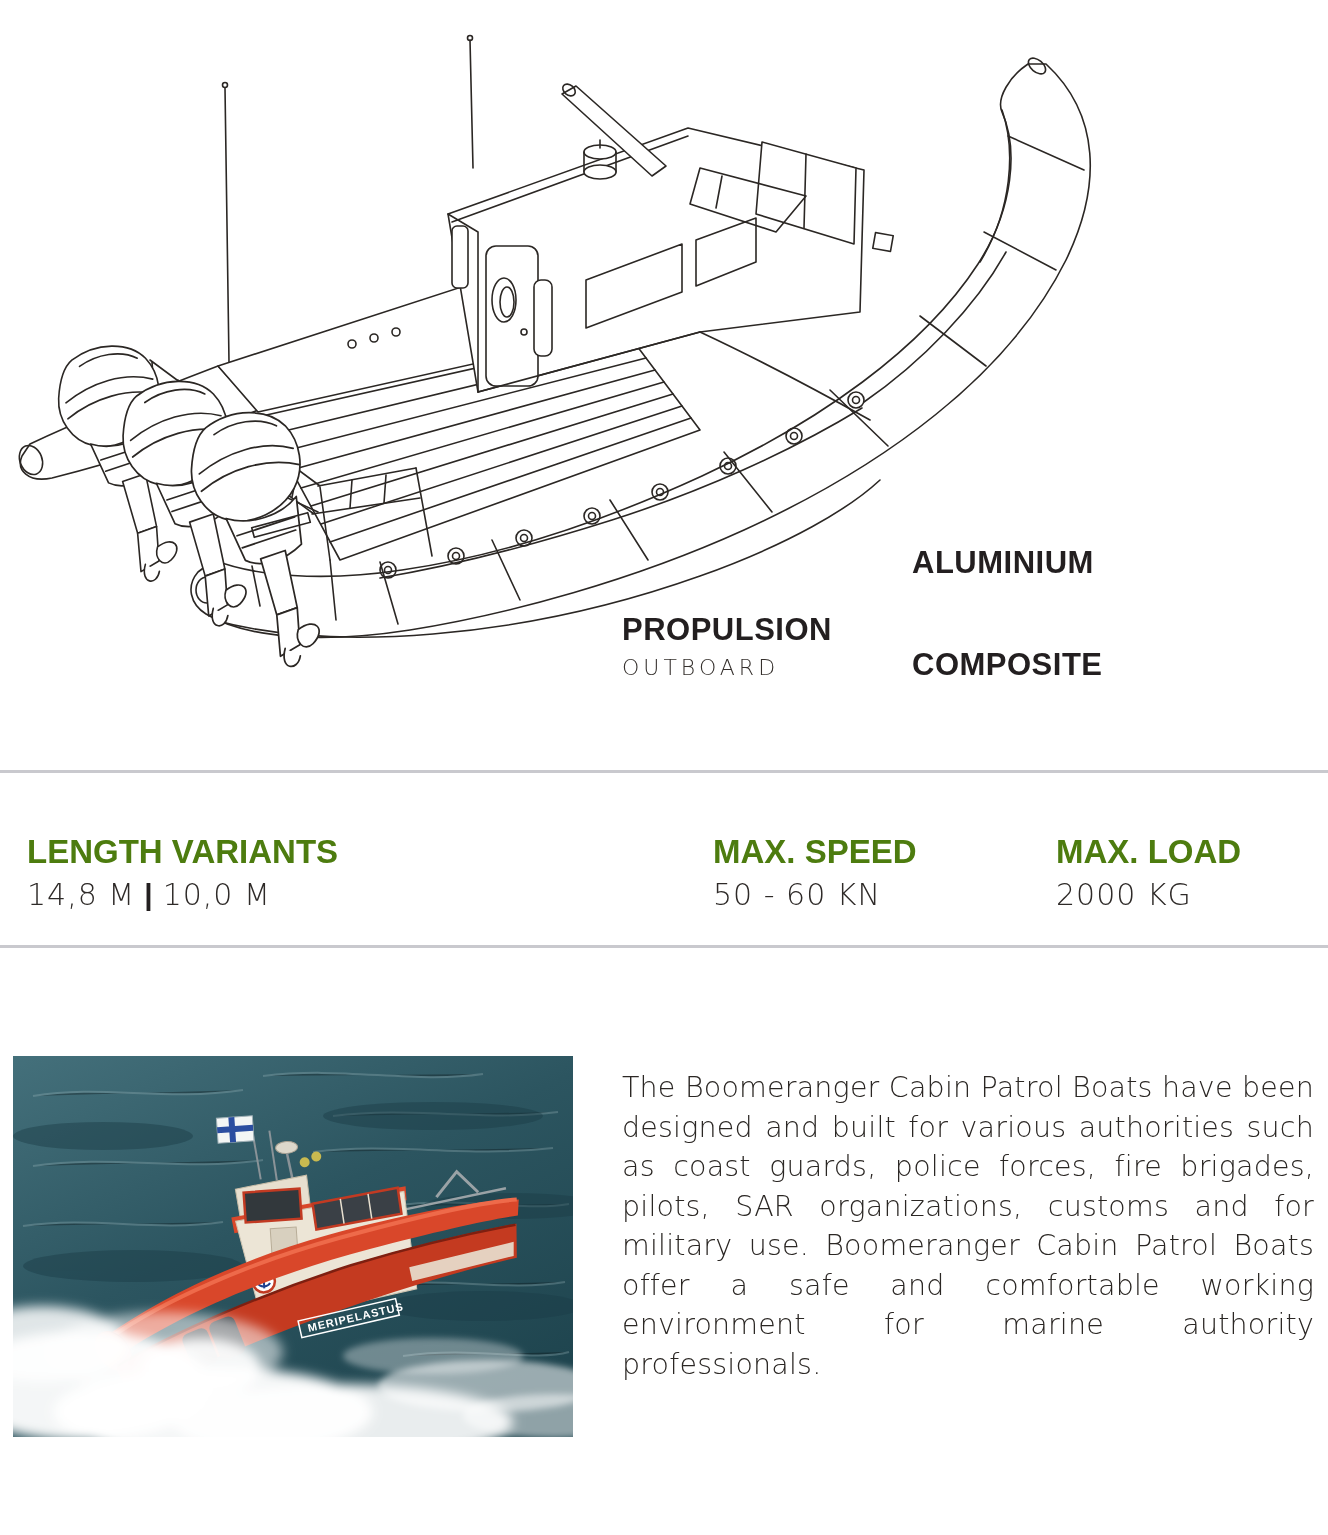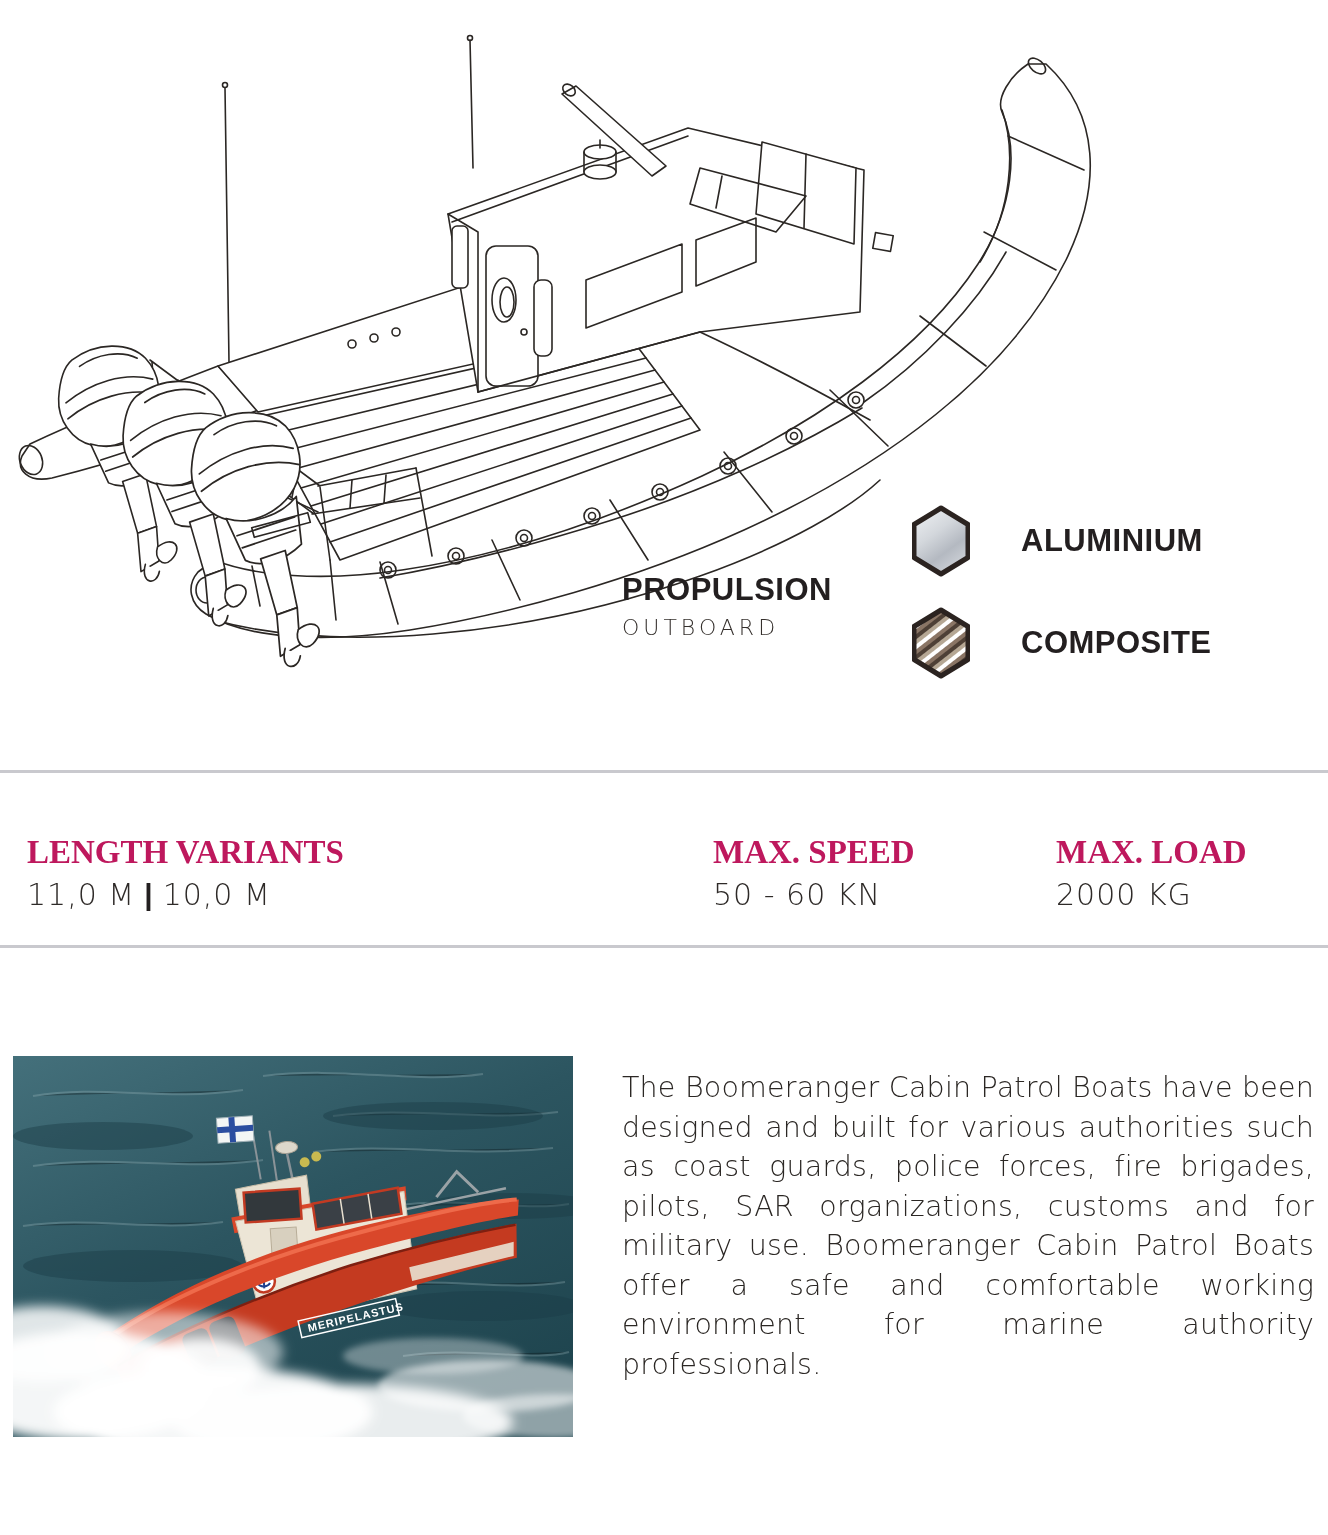--- a/index.html
+++ b/index.html
@@ -6,39 +6,39 @@
   html,body { background:#ffffff; }
   body {
     width:1328px; height:1535px; position:relative; overflow:hidden;
     font-family:"Liberation Sans", sans-serif; color:#231f20;
   }
   .abs { position:absolute; }
 
   
   #boat-drawing { left:0; top:0; width:1110px; height:700px; }
 
-  .prop-block { left:622px; top:572px; }
+  .prop-block { left:622px; top:612px; }
   .prop-label { font-size:31px; font-weight:700; letter-spacing:.5px; color:#231f20; }
   .prop-value {
     margin-top:7px; font-size:22px; font-weight:200; letter-spacing:4px;
     color:#35302d; font-family:"DejaVu Sans","Liberation Sans",sans-serif;
   }
 
-  .material-row { display:flex; align-items:center; gap:51px; height:72px; }
+  .material-row { display:flex; align-items:center; gap:40px; height:72px;flex-direction:column; }
   #mat-row-1 { left:912px; top:505px; }
   #mat-row-2 { left:912px; top:607px; }
   .material-label { font-size:31px; font-weight:700; letter-spacing:.5px; color:#231f20; }
 
   
   .spec-band {
     left:0; top:770px; width:1328px; height:178px;
     border-top:3px solid #c9c9ce; border-bottom:3px solid #c9c9ce;
   }
   .spec-item { position:absolute; top:62px; }
-  .spec-label { font-size:33px; font-weight:700; letter-spacing:0; line-height:34px; color:#be185d;font-family:Liberation Serif, serif; }
+  .spec-label { font-size:33px; font-weight:700; letter-spacing:0; line-height:34px; color:#4d7c0f; }
   .spec-value {
     margin-top:9px; font-size:30px; font-weight:200; letter-spacing:1px; line-height:34px;
     color:#2e2a28; font-family:"DejaVu Sans","Liberation Sans",sans-serif;
   }
   .spec-sep { font-weight:700; font-family:"Liberation Sans",sans-serif; padding:0 9px; color:#231f20; }
   #spec-length { left:27px; } #spec-beam { left:455px; }
   #spec-speed { left:713px; } #spec-load { left:1056px; }
 
   
   #sar-photo { left:13px; top:1056px; width:560px; height:381px; display:block; }
@@ -210,21 +210,21 @@
     </defs>
     <polygon points="29,3 56,19.5 56,52.5 29,69 2,52.5 2,19.5" fill="url(#carbonPat)" stroke="#2b2320" stroke-width="5" stroke-linejoin="round"></polygon>
   </svg>
   <div class="material-label">COMPOSITE</div>
 </div>
 
 <div class="abs spec-band">
   <div class="spec-item" id="spec-length">
     <div class="spec-label">LENGTH VARIANTS</div>
     <div class="spec-value">
-      <span>11,0 M</span><span class="spec-sep">|</span><span>10,0 M</span>
+      <span>14,8 M</span><span class="spec-sep">|</span><span>10,0 M</span>
     </div>
   </div>
   <div class="spec-item" id="spec-speed">
     <div class="spec-label">MAX. SPEED</div>
     <div class="spec-value">50 - 60 KN</div>
   </div>
   <div class="spec-item" id="spec-load">
     <div class="spec-label">MAX. LOAD</div>
     <div class="spec-value">2000 KG</div>
   </div>

